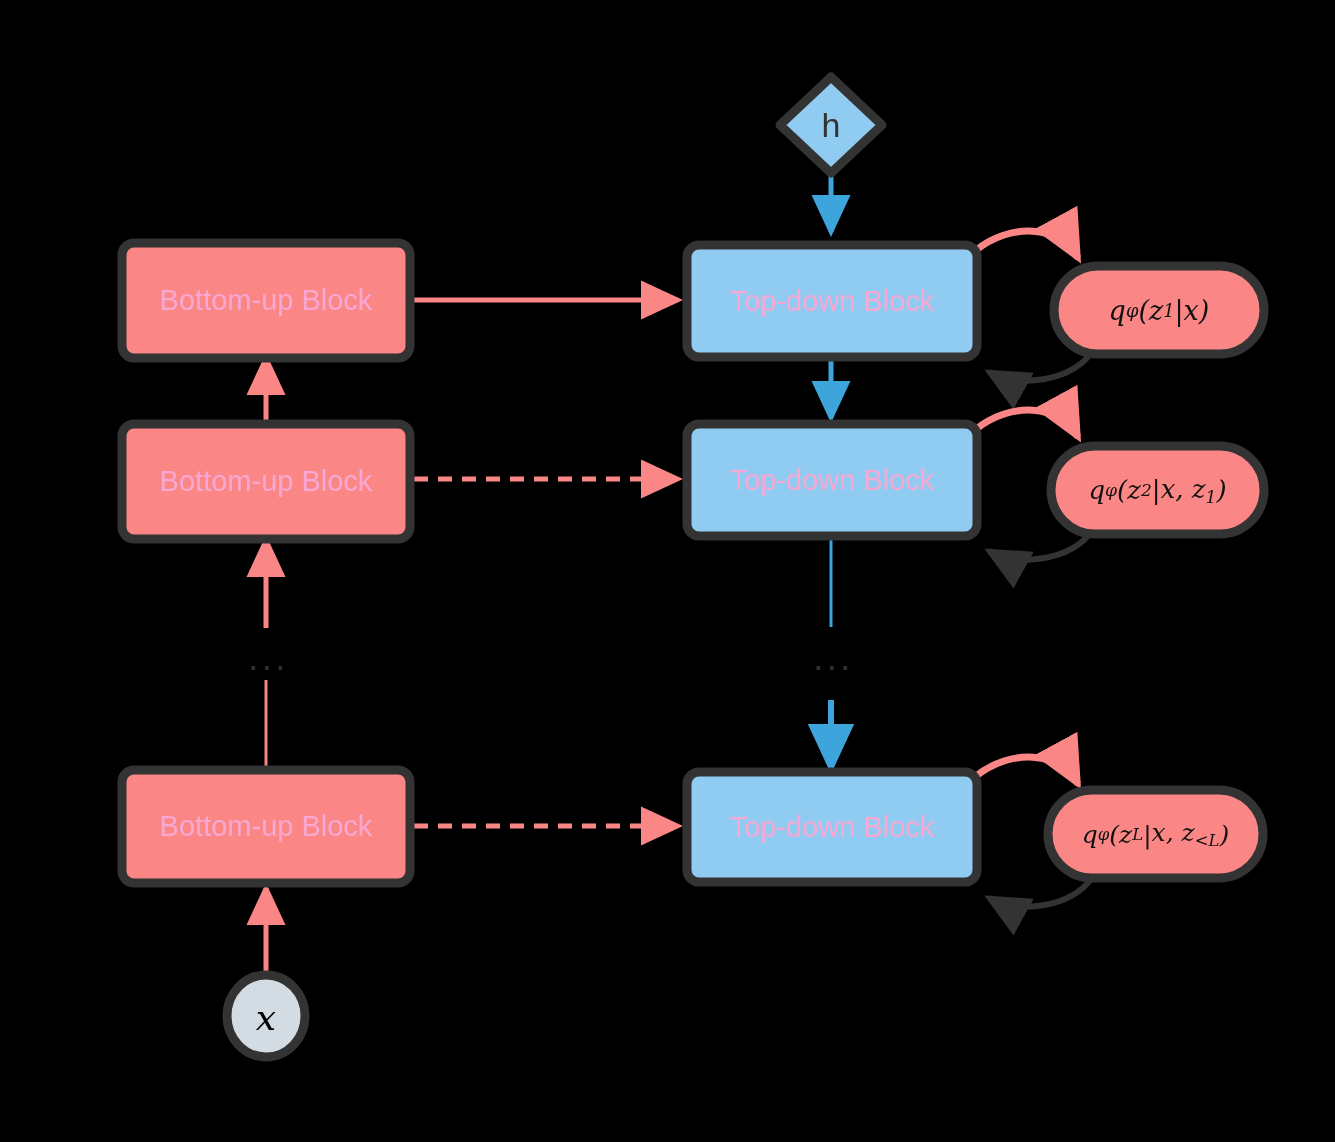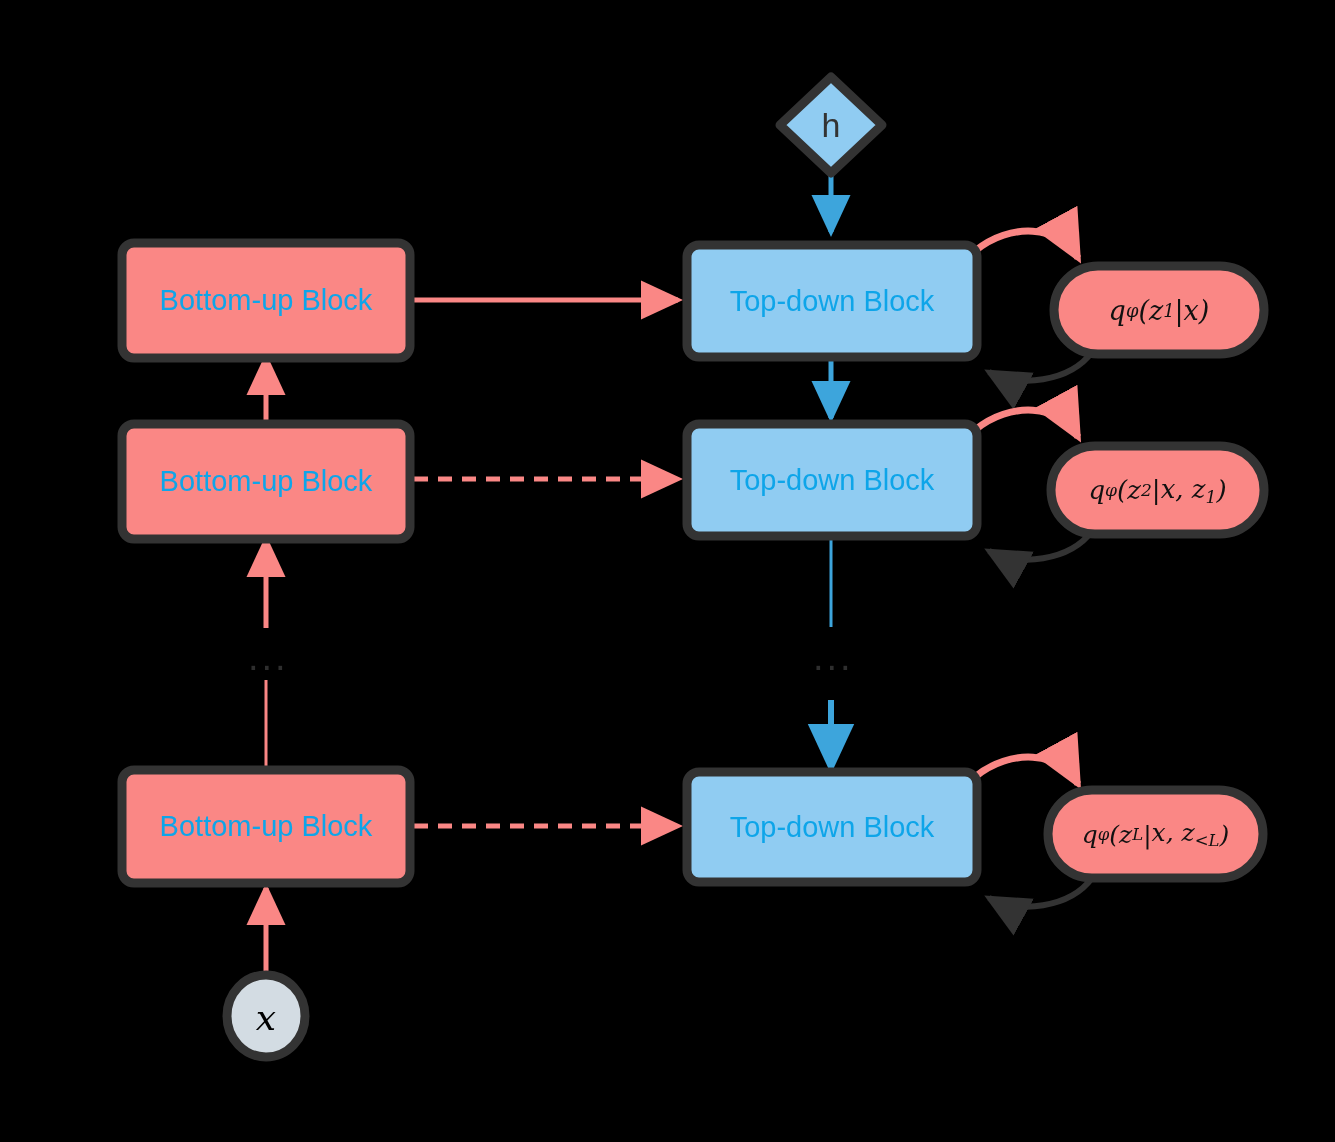--- a/index.html
+++ b/index.html
@@ -27,21 +27,21 @@
     display: flex;
     align-items: center;
     justify-content: center;
     color: #333333;
     pointer-events: none;
     white-space: nowrap;
   }
   .block-label {
     font-family: "Liberation Sans", sans-serif;
     font-size: 29px;
-    color: #0ea5e9;
+    color: #f9a8d4;
   }
   .math-label {
     font-family: "DejaVu Serif", "Liberation Serif", serif;
     font-style: italic;
     font-size: 27px;
     color: #111111;
   }
   .math-label sub {
     font-size: 0.66em;
     font-style: italic;

